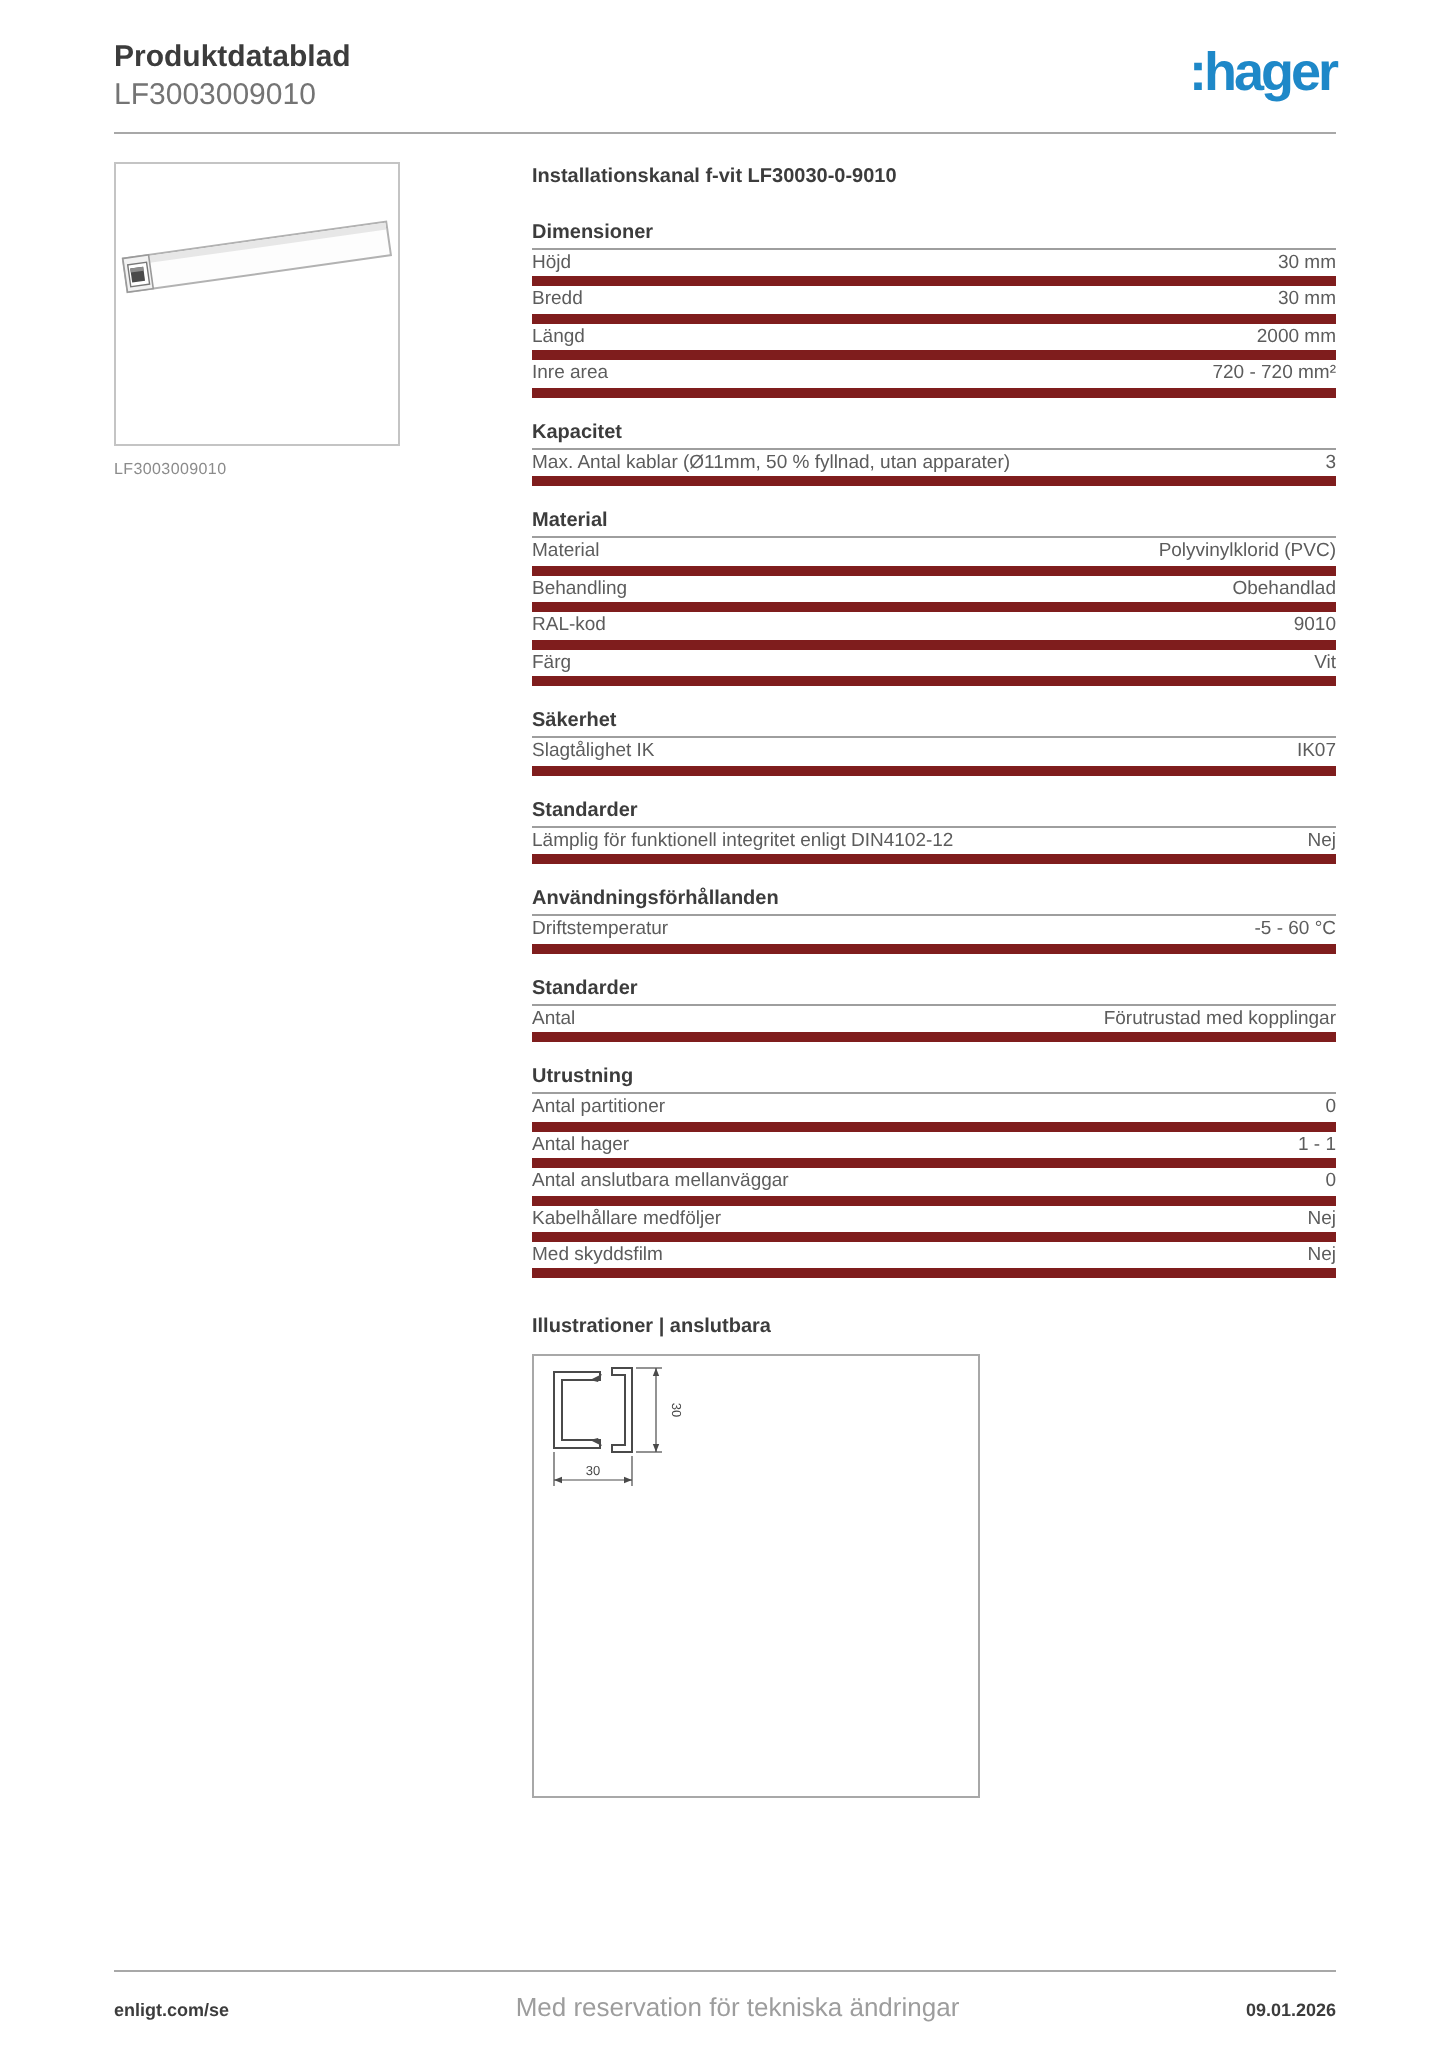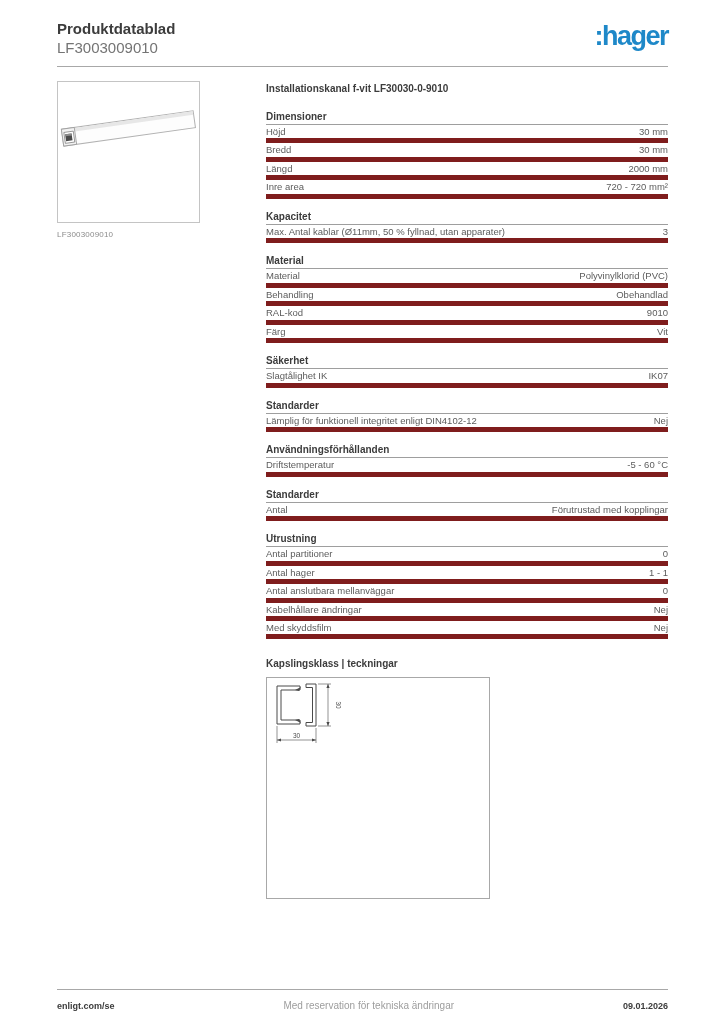--- a/index.html
+++ b/index.html
@@ -30,21 +30,21 @@
   .spec-value { white-space:nowrap; text-align:right; }
 
   .illustrations-heading { font-size:10px; font-weight:bold; color:#3c3c3c; margin:19px 0 8px; }
   .illustration-box { width:224px; height:222px; border:1px solid #a8a8a8; box-sizing:border-box; padding:5px; background:#fff; }
 
   
   .footer { position:absolute; left:57px; right:56px; bottom:13px; }
   .footer-rule { border-top:1px solid #a8a8a8; margin-bottom:10px; }
   .footer-row { display:flex; justify-content:space-between; align-items:baseline; }
   .footer-left { font-size:9px; font-weight:bold; color:#3c3c3c; }
-  .footer-center { font-size:10px; color:#9d9d9d; }
+  .footer-center { font-size:13px; color:#9d9d9d; }
   .footer-right { font-size:9px; font-weight:bold; color:#3c3c3c; }
 
   svg text { font-family:"Liberation Sans", sans-serif; }
 </style>
 </head>
 <body>
 
 <div class="page">
 
   <div class="header">
@@ -159,31 +159,31 @@
             </div>
             <div class="spec-row">
               <span class="spec-label">Antal hager</span>
               <span class="spec-value">1 - 1</span>
             </div>
             <div class="spec-row">
               <span class="spec-label">Antal anslutbara mellanväggar</span>
               <span class="spec-value">0</span>
             </div>
             <div class="spec-row">
-              <span class="spec-label">Kabelhållare ändringar</span>
+              <span class="spec-label">Kabelhållare medföljer</span>
               <span class="spec-value">Nej</span>
             </div>
             <div class="spec-row">
               <span class="spec-label">Med skyddsfilm</span>
               <span class="spec-value">Nej</span>
             </div>
           </div>
         </div>
 
-      <div class="illustrations-heading">Kapslingsklass | teckningar</div>
+      <div class="illustrations-heading">Illustrationer | anslutbara</div>
       <div class="illustration-box">
         <svg width="100" height="66" viewBox="0 0 100 66">
 
           <path d="M28,3 L5,3 L5,41 L28,41 L28,37 L9,37 L9,7 L28,7 Z" fill="none" stroke="#4a4a4a" stroke-width="1"></path>
 
           <path d="M23,7 l6,-3 l-2,4 z" fill="#4a4a4a"></path>
           <path d="M23,37 l6,3 l-2,-4 z" fill="#4a4a4a"></path>
 
           <path d="M34,1 L44,1 L44,43 L34,43 L34,39.5 L40.5,39.5 L40.5,4.5 L34,4.5 Z" fill="none" stroke="#4a4a4a" stroke-width="1"></path>
 

